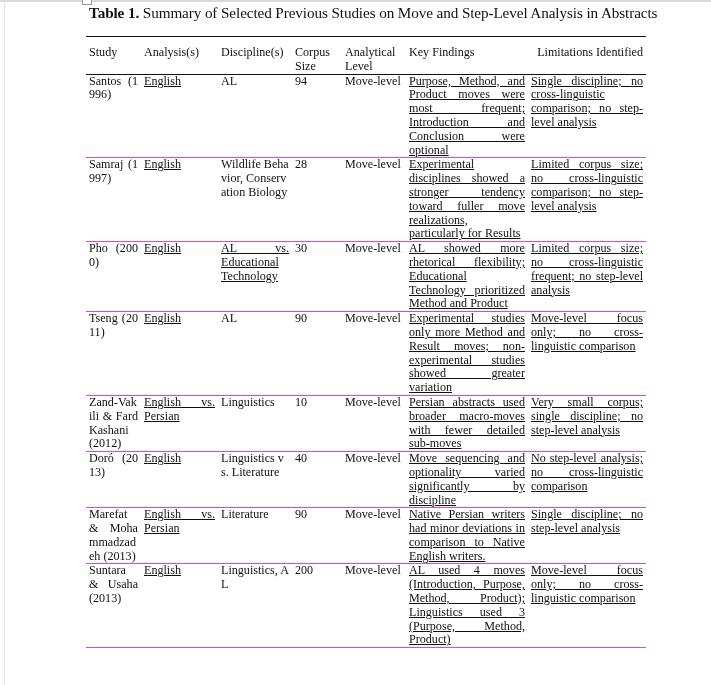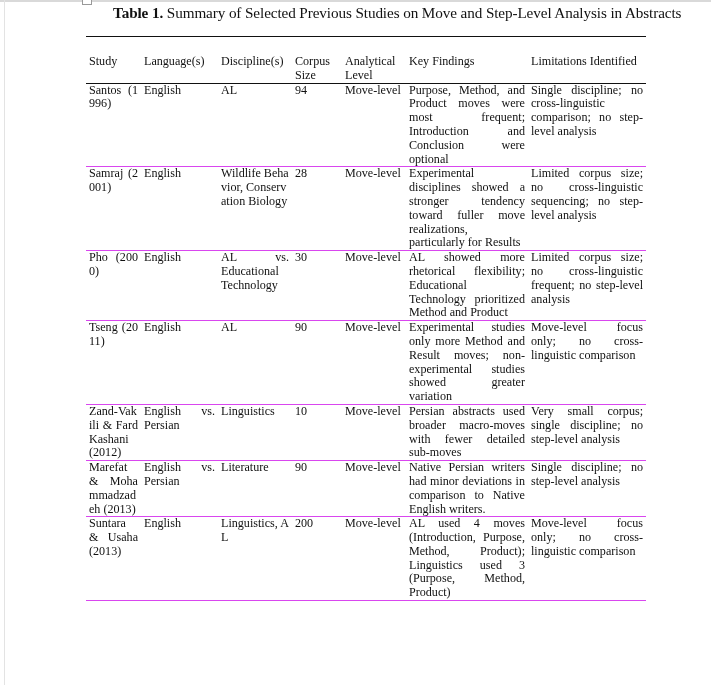--- a/index.html
+++ b/index.html
@@ -3,28 +3,28 @@
 <meta charset="utf-8">
 <style>
   html, body { margin:0; padding:0; background:#ffffff; }
   body { width:711px; height:685px; overflow:hidden; position:relative;
          font-family:"Liberation Serif", "DejaVu Serif", serif; color:#111; }
   .topline { position:absolute; left:0; top:0; width:711px; height:2px; background:#d9d9d9; }
   .leftline { position:absolute; left:4px; top:0; width:1px; height:685px; background:#e3e3e3; }
   .corner-mark { position:absolute; left:82px; top:0; width:8px; height:4px;
                  border:1px solid #999; border-top:none; background:#fff; }
   .caption { position:absolute; left:89px; top:4px; font-size:15.2px; white-space:nowrap; letter-spacing:-0.1px; }
-  .caption b { font-weight:bold;margin-left:24px; }
+  .caption b { font-weight:bold; }
   table { position:absolute; left:86px; top:36px; width:560px; border-collapse:collapse;
           font-size:12.1px; line-height:13.8px; table-layout:fixed; }
   th, td { padding:0 3px 0 3px; vertical-align:top; font-weight:normal; text-align:left; }
   thead tr { border-top:1.5px solid #111; border-bottom:1px solid #111; }
-  thead th { padding-top:18px; padding-bottom:0; }
+  thead th { padding-top:9px; padding-bottom:0; }
   tbody tr { border-bottom:1px solid #d946ef; }
-  td.j { text-align:justify; text-align-last:left; }
+  td.j { text-align:justify; text-align-last:left;text-decoration:underline; }
   td.studyc { word-break:break-all; text-align:justify; text-align-last:left; }
   td.disc { word-break:break-all; }
 </style>
 </head>
 <body>
 
 <div class="topline"></div>
 <div class="leftline"></div>
 <div class="corner-mark"></div>
 
@@ -36,46 +36,46 @@
       <col style="width:77px">
       <col style="width:74px">
       <col style="width:50px">
       <col style="width:64px">
       <col style="width:122px">
       <col style="width:118px">
   </colgroup>
   <thead>
     <tr>
       <th>Study</th>
-      <th>Language(s)</th>
+      <th>Analysis(s)</th>
       <th>Discipline(s)</th>
       <th>Corpus Size</th>
       <th>Analytical Level</th>
       <th>Key Findings</th>
-      <th style="text-align:left">Limitations Identified</th>
+      <th style="text-align:right">Limitations Identified</th>
     </tr>
   </thead>
   <tbody>
     <tr>
       <td class="studyc">Santos (1996)</td>
       <td class="j">English</td>
       <td class="disc">AL</td>
       <td>94</td>
       <td>Move-level</td>
       <td class="j">Purpose, Method, and Product moves were most frequent; Introduction and Conclusion were optional</td>
       <td class="j">Single discipline; no cross-linguistic comparison; no step-level analysis</td>
     </tr>
     <tr>
-      <td class="studyc">Samraj (2001)</td>
+      <td class="studyc">Samraj (1997)</td>
       <td class="j">English</td>
       <td class="disc">Wildlife Behavior, Conservation Biology</td>
       <td>28</td>
       <td>Move-level</td>
       <td class="j">Experimental disciplines showed a stronger tendency toward fuller move realizations, particularly for Results</td>
-      <td class="j">Limited corpus size; no cross-linguistic sequencing; no step-level analysis</td>
+      <td class="j">Limited corpus size; no cross-linguistic comparison; no step-level analysis</td>
     </tr>
     <tr>
       <td class="studyc">Pho (2000)</td>
       <td class="j">English</td>
       <td class="j">AL vs. Educational Technology</td>
       <td>30</td>
       <td>Move-level</td>
       <td class="j">AL showed more rhetorical flexibility; Educational Technology prioritized Method and Product</td>
       <td class="j">Limited corpus size; no cross-linguistic frequent; no step-level analysis</td>
     </tr>
@@ -91,20 +91,29 @@
     <tr>
       <td class="studyc">Zand-Vakili &amp; Fard Kashani (2012)</td>
       <td class="j">English vs. Persian</td>
       <td class="disc">Linguistics</td>
       <td>10</td>
       <td>Move-level</td>
       <td class="j">Persian abstracts used broader macro-moves with fewer detailed sub-moves</td>
       <td class="j">Very small corpus; single discipline; no step-level analysis</td>
     </tr>
     <tr>
+      <td class="studyc">Doró (2013)</td>
+      <td class="j">English</td>
+      <td class="disc">Linguistics vs. Literature</td>
+      <td>40</td>
+      <td>Move-level</td>
+      <td class="j">Move sequencing and optionality varied significantly by discipline</td>
+      <td class="j">No step-level analysis; no cross-linguistic comparison</td>
+    </tr>
+    <tr>
       <td class="studyc">Marefat &amp; Mohammadzadeh (2013)</td>
       <td class="j">English vs. Persian</td>
       <td class="disc">Literature</td>
       <td>90</td>
       <td>Move-level</td>
       <td class="j">Native Persian writers had minor deviations in comparison to Native English writers.</td>
       <td class="j">Single discipline; no step-level analysis</td>
     </tr>
     <tr>
       <td class="studyc">Suntara &amp; Usaha (2013)</td>

